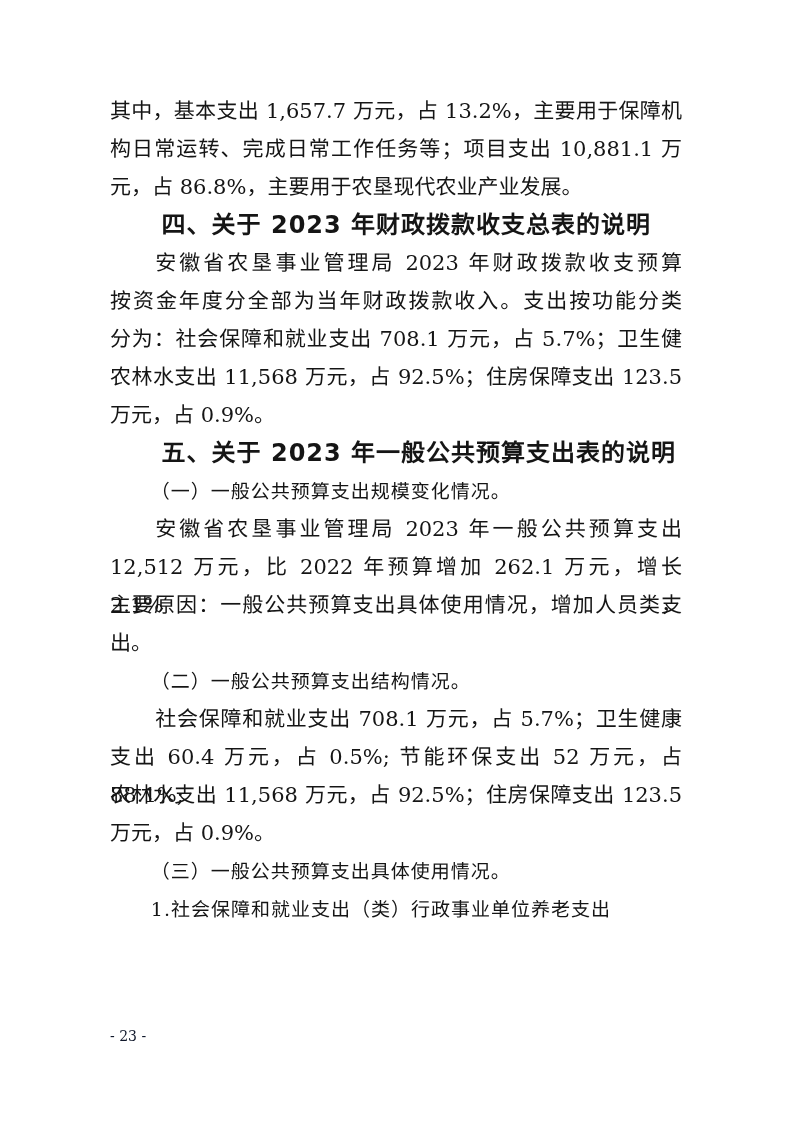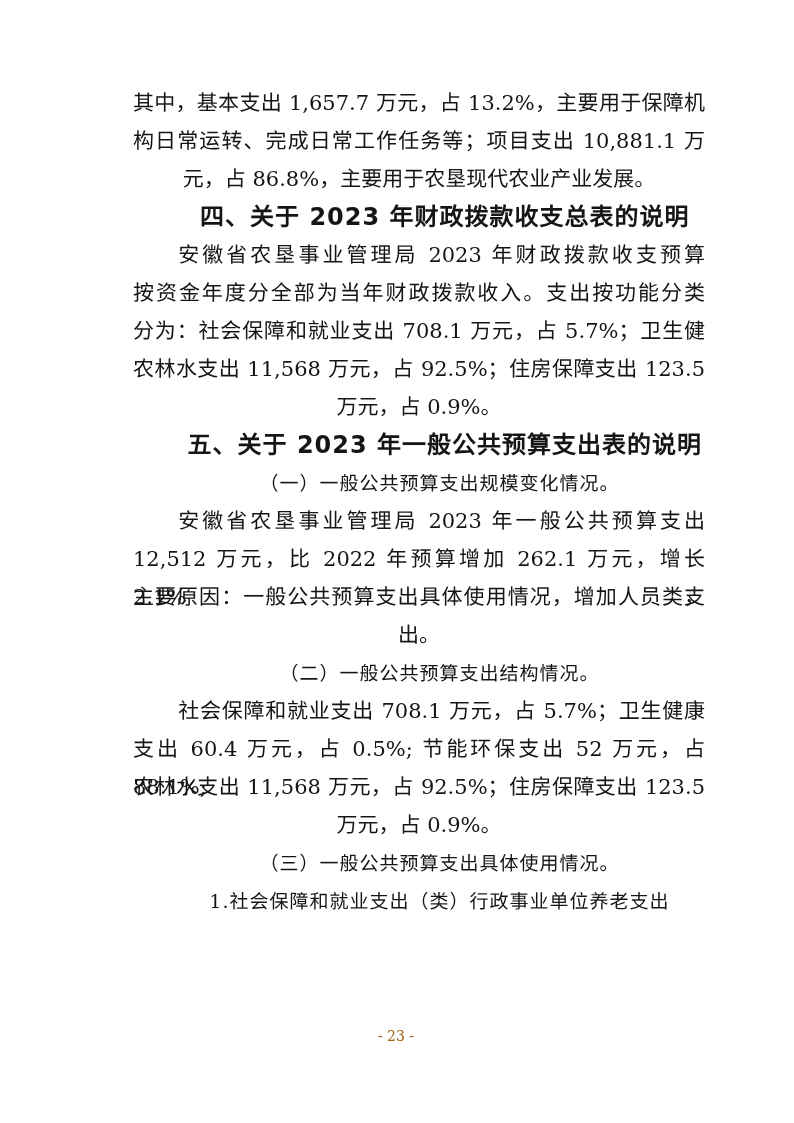--- a/index.html
+++ b/index.html
@@ -12,30 +12,29 @@
     width: 794px;
     height: 1123px;
     background: #ffffff;
     overflow: hidden;
     font-family: "DejaVu Serif", "Liberation Serif", serif;
     color: #151515;
   }
   .content {
     position: absolute;
     left: 110px;
-    top: 84px;
+    top: 92px;
     width: 572px;
-    margin-left: 23px;
   }
   .line {
     height: 38px;
     line-height: 38px;
     font-size: 21px;
     white-space: nowrap;
-    text-align: center;
+    text-align: left;
   }
   
   .just {
     white-space: normal;
     text-align: justify;
     text-align-last: justify;
     -moz-text-align-last: justify;
   }
   
   .indent {
@@ -52,25 +51,25 @@
   .kai {
     font-weight: 400;
     font-size: 19px;
     letter-spacing: 1px;
   }
   .page-number {
     position: absolute;
     left: 110px;
     top: 1026px;
     width: 572px;
-    text-align: center;
+    text-align: left;
     font-size: 14px;
     line-height: 20px;
     font-family: "DejaVu Serif", "Liberation Serif", serif;
-    color: #a16207;
+    color: #0f172a;
   }
 </style>
 </head>
 <body>
 
 <div class="page">
   <div class="content">
 
     <div class="line just">其中，基本支出 1,657.7 万元，占 13.2%，主要用于保障机</div>
     <div class="line just">构日常运转、完成日常工作任务等；项目支出 10,881.1 万</div>

